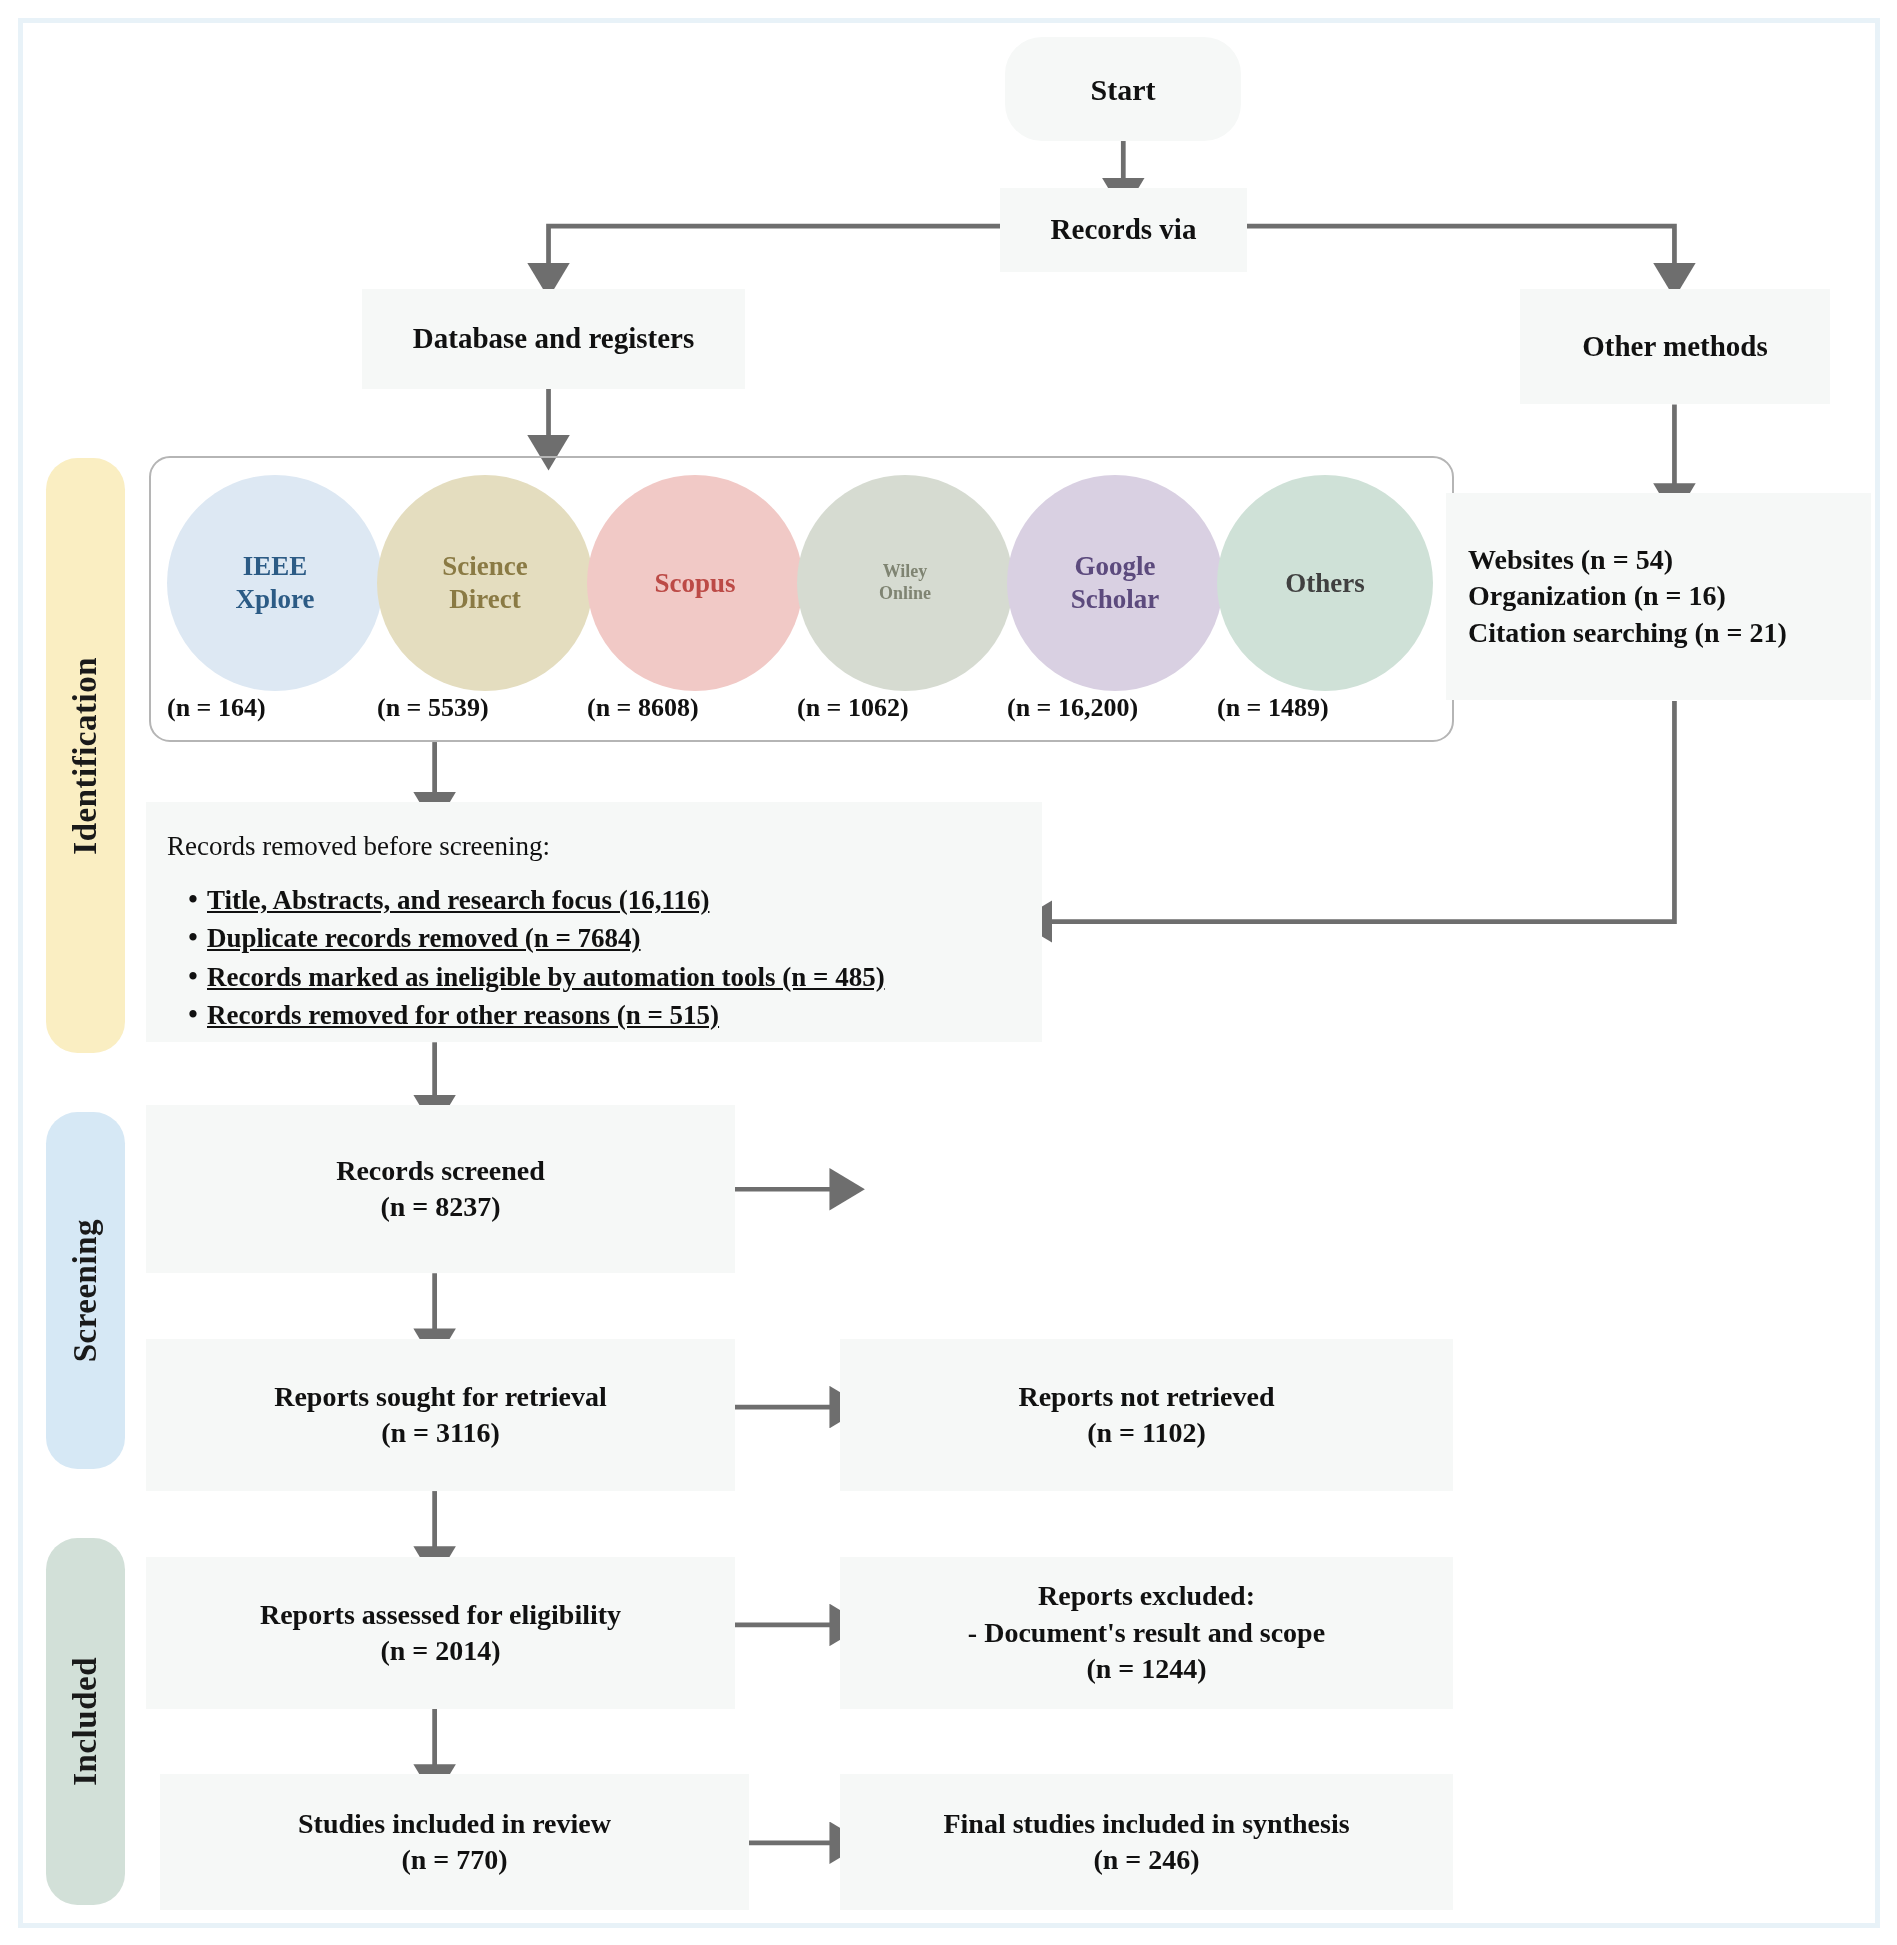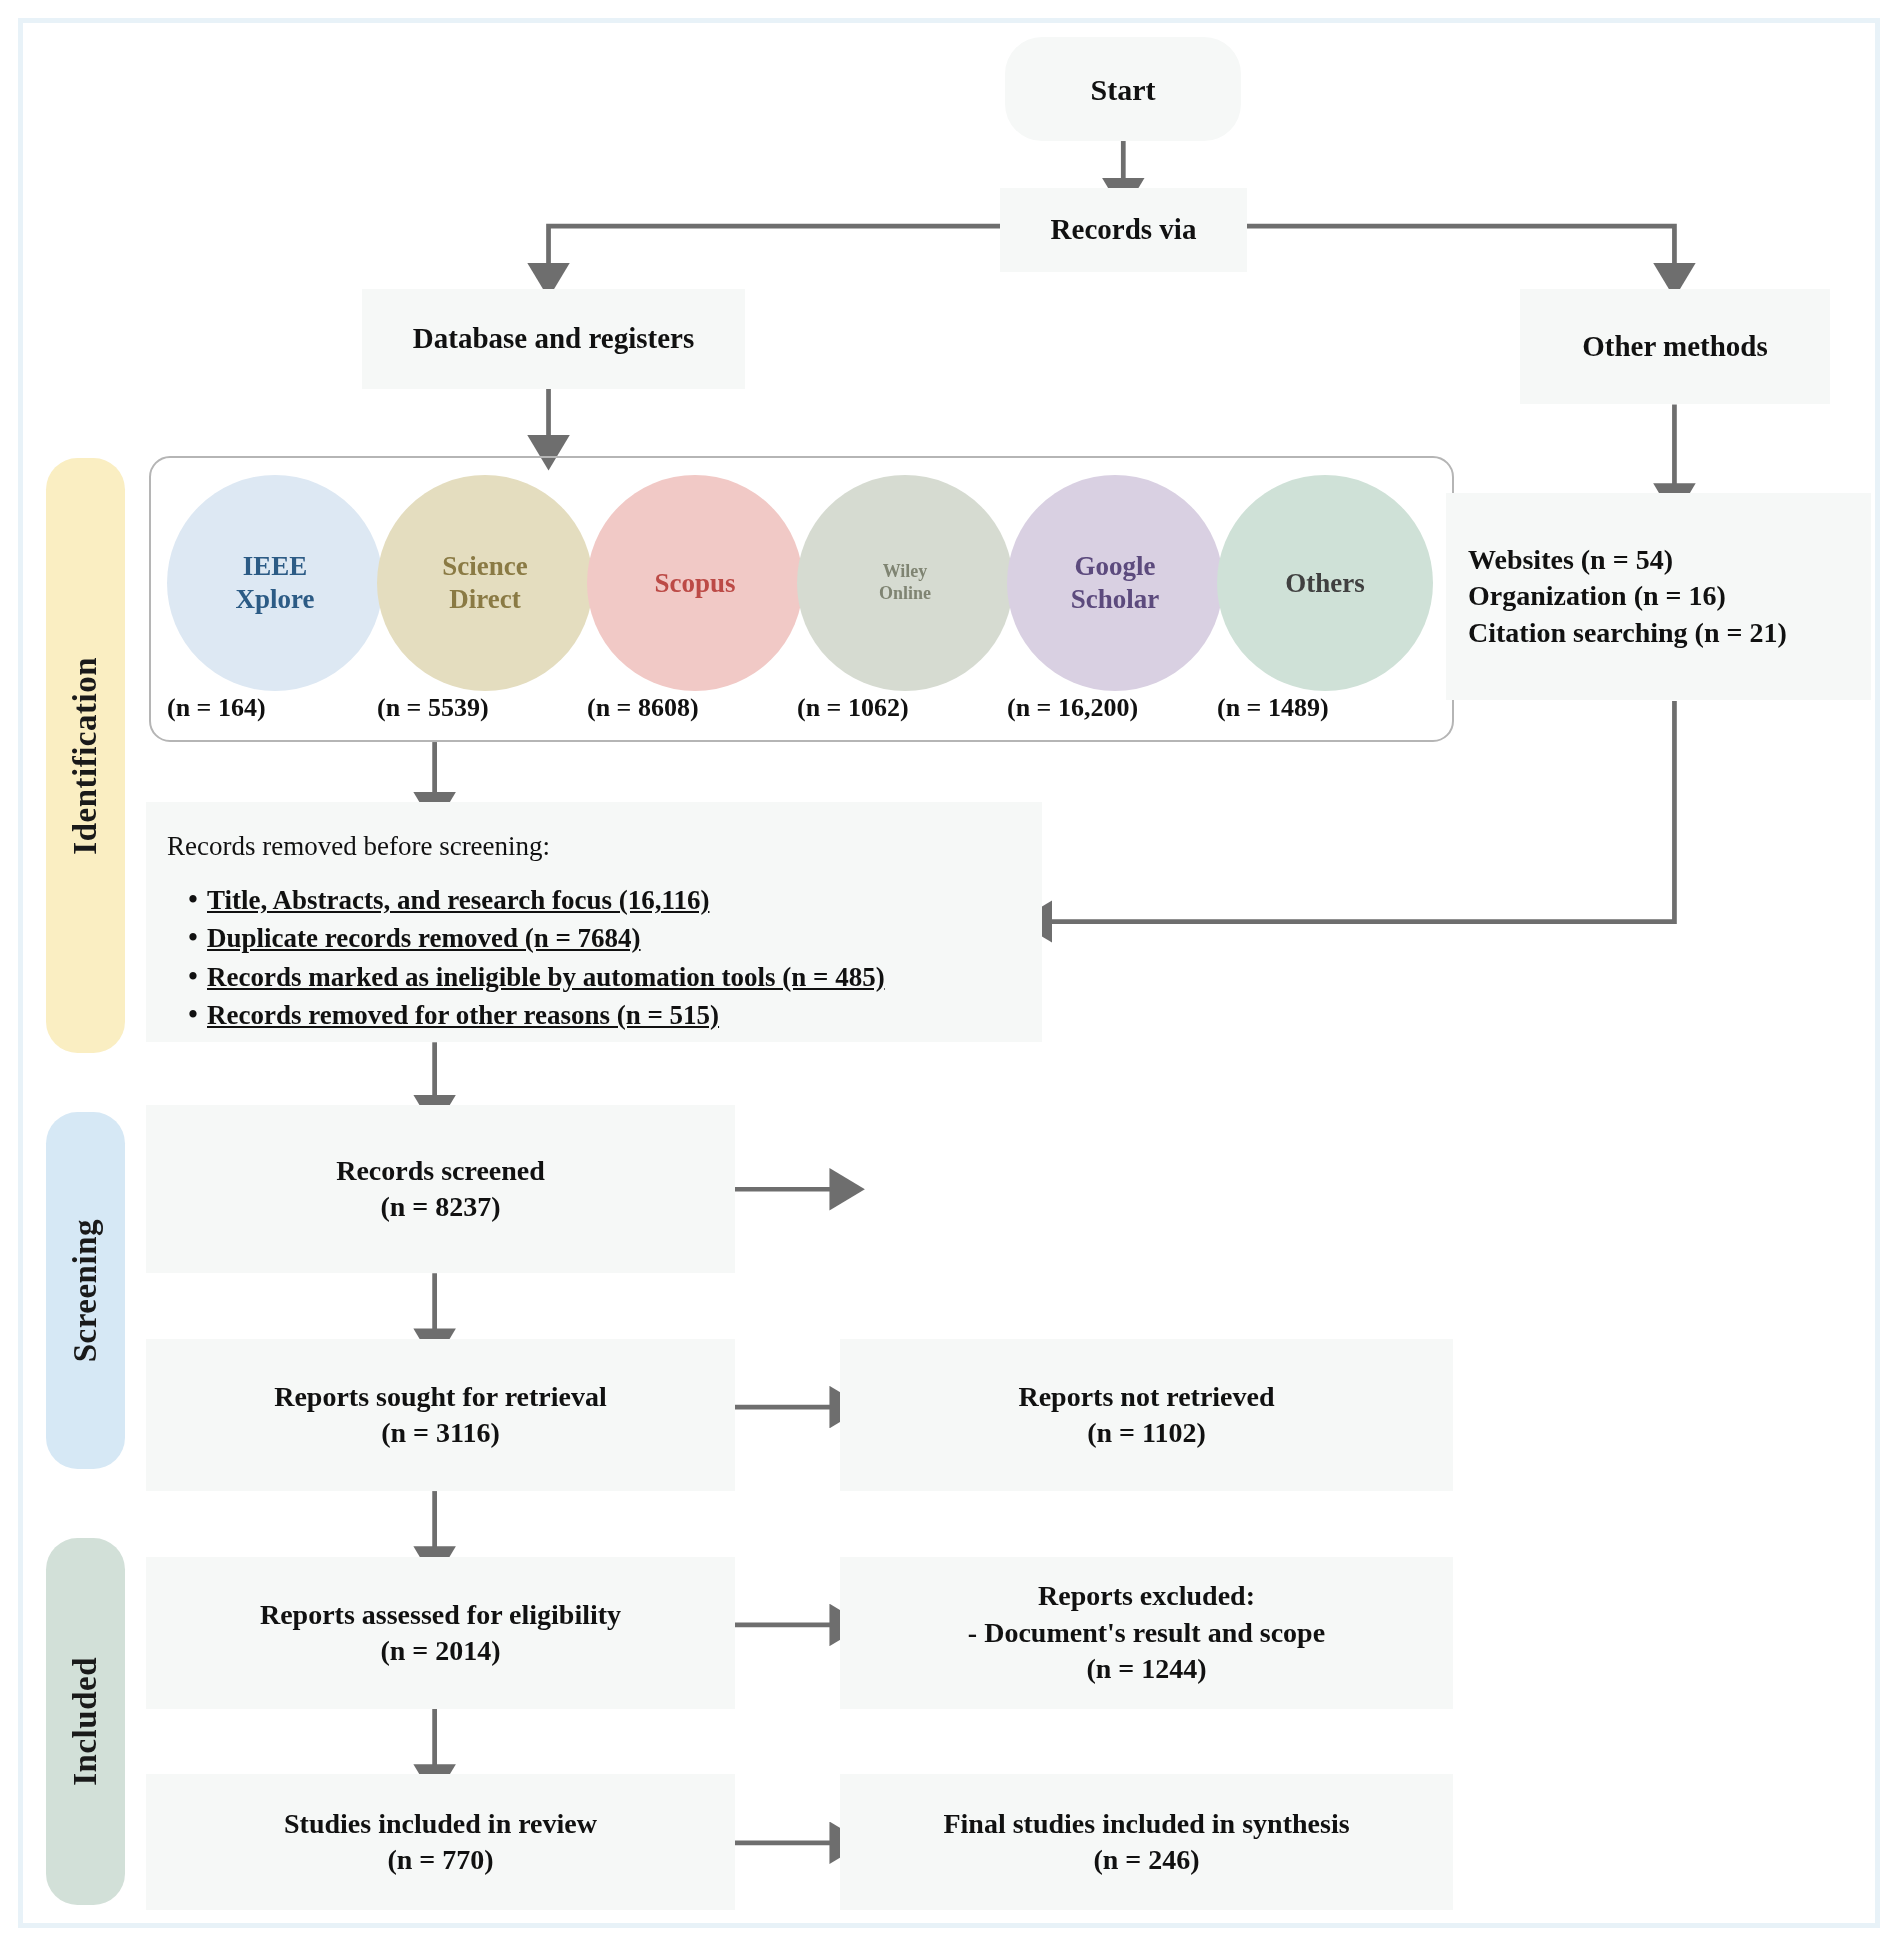--- a/index.html
+++ b/index.html
@@ -265,21 +265,21 @@
     <div>Reports assessed for eligibility</div>
     <div>(n = 2014)</div>
   </div>
 
   <div class="box" style="left:840px; top:1557px; width:613px; height:152px; font-size:28px;">
     <div>Reports excluded:</div>
     <div>- Document's result and scope</div>
     <div>(n = 1244)</div>
   </div>
 
-  <div class="box" style="left:146px; top:1774px; width:589px; height:136px; font-size:28px;">
+  <div class="box" style="left:160px; top:1774px; width:589px; height:136px; font-size:28px;">
     <div>Studies included in review</div>
     <div>(n = 770)</div>
   </div>
 
   <div class="box" style="left:840px; top:1774px; width:613px; height:136px; font-size:28px;">
     <div>Final studies included in synthesis</div>
     <div>(n = 246)</div>
   </div>
 
 </div>

